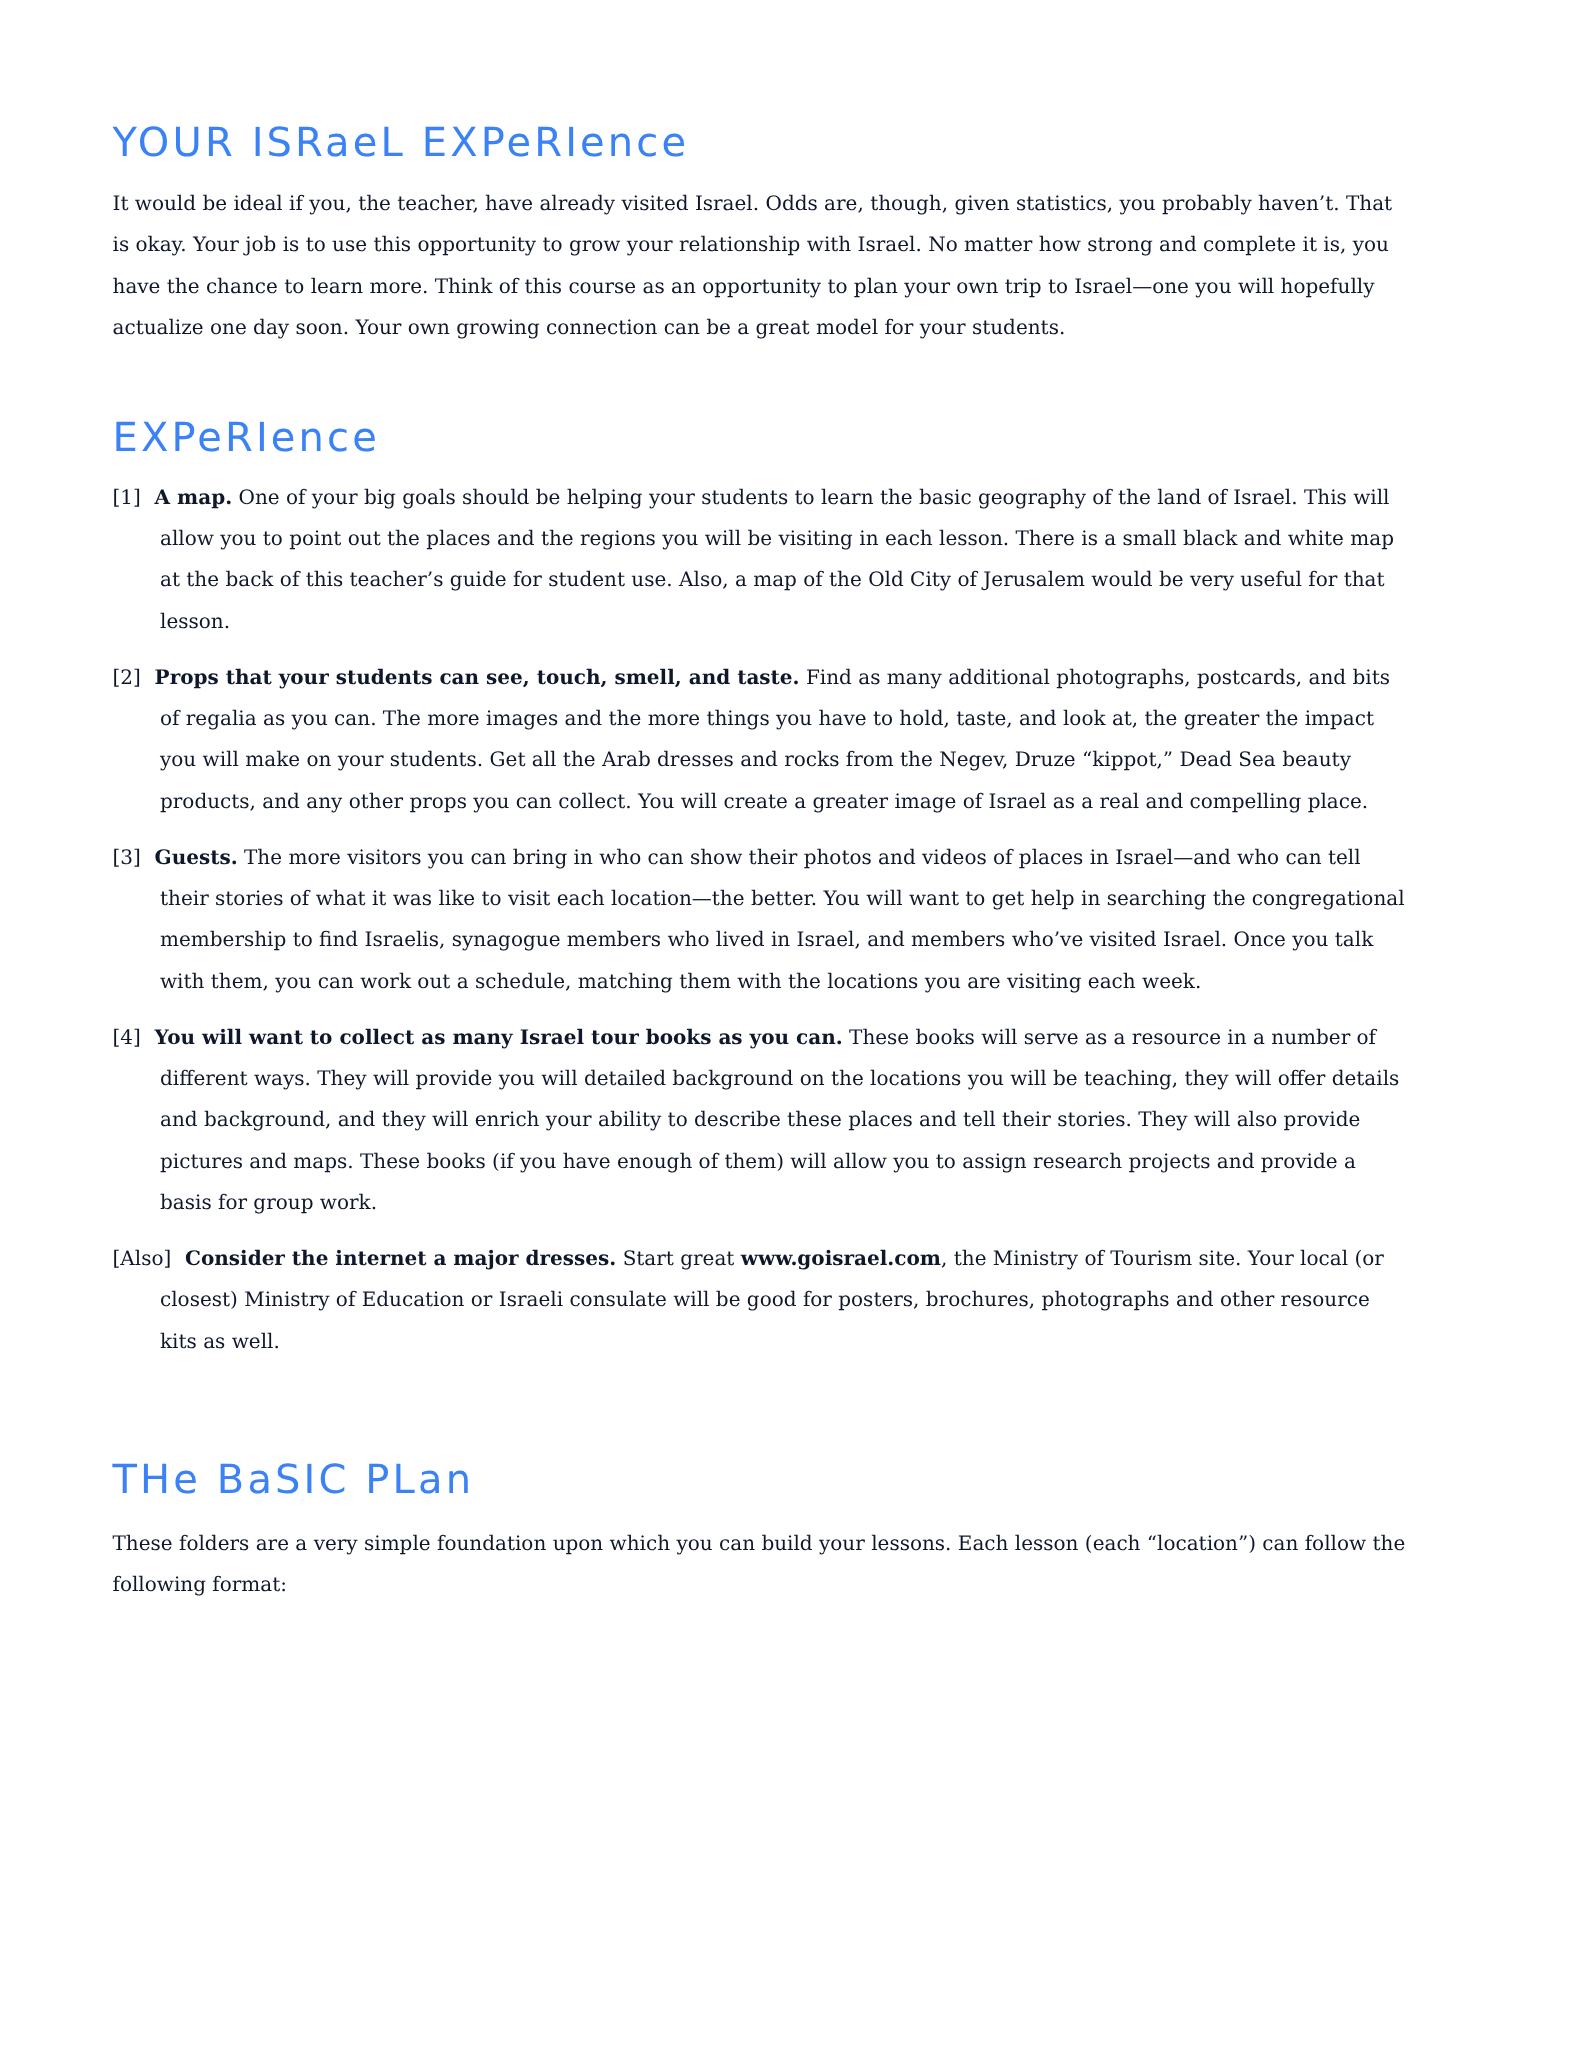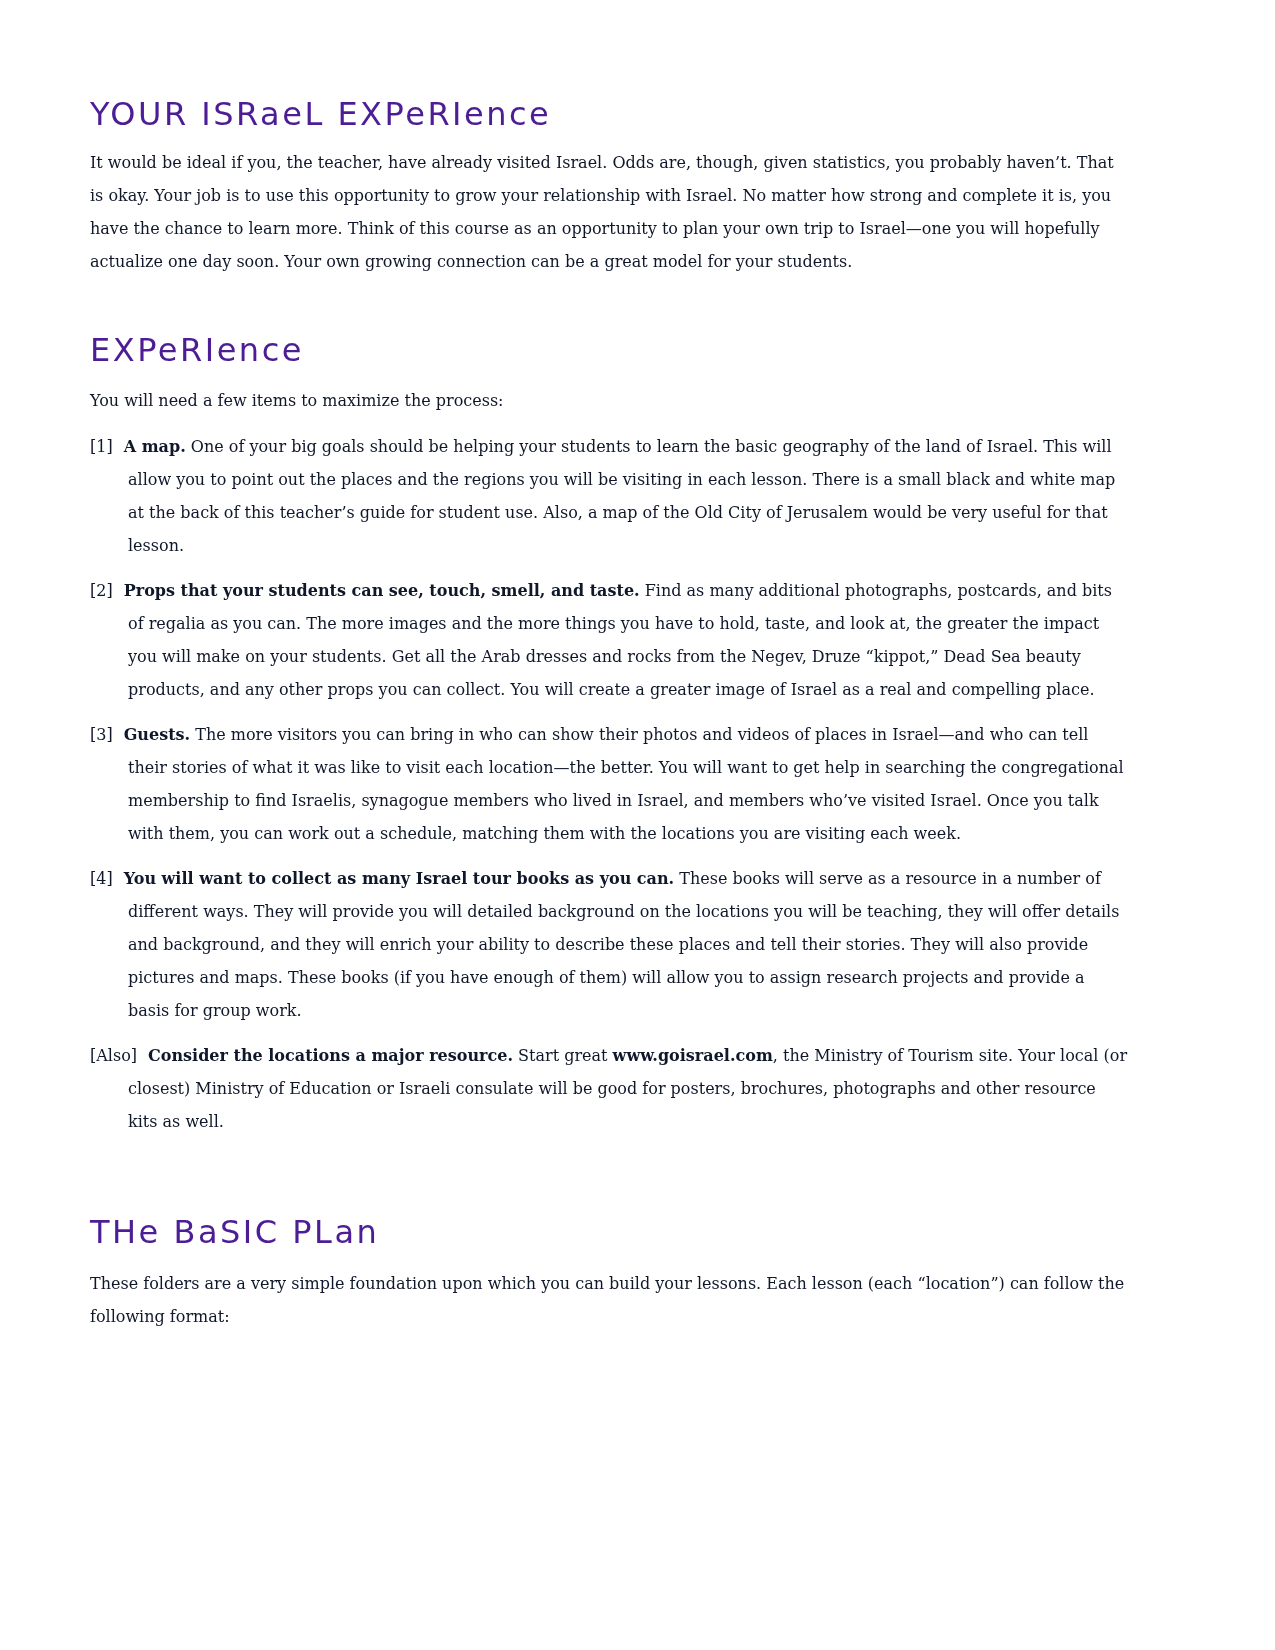--- a/index.html
+++ b/index.html
@@ -12,21 +12,21 @@
   }
   .page {
     width: 1275px; height: 1650px;
     padding: 96px 145px 0 90px;
   }
   .heading {
     font-family: "DejaVu Sans", "Liberation Sans", sans-serif;
     font-size: 32px;
     font-weight: 400;
     letter-spacing: 2.5px;
-    color: #4c1d95;
+    color: #3b82f6;
     line-height: 36px;
     white-space: nowrap;
   }
   .body-text {
     font-size: 16px;
     line-height: 33px;
     color: #0f172a;
     max-width: 1040px;
   }
   .intro { margin-top: 14px; }
@@ -47,42 +47,41 @@
 <body>
 
 <div class="page">
 
   <h1 class="heading">YOUR ISRaeL EXPeRIence</h1>
 
   <p class="body-text intro">It would be ideal if you, the teacher, have already visited Israel. Odds are, though, given statistics, you probably haven’t. That is okay. Your job is to use this opportunity to grow your relationship with Israel. No matter how strong and complete it is, you have the chance to learn more. Think of this course as an opportunity to plan your own trip to Israel—one you will hopefully actualize one day soon. Your own growing connection can be a great model for your students.</p>
 
   <h2 class="heading h2-resources">EXPeRIence</h2>
 
-  <p class="body-text lead">You will need a few items to maximize the process:</p>
 
   <ul class="list">
 
     <li class="body-text list-item">
       <span class="marker">[1]</span><span class="item-bold">A map.</span><span> One of your big goals should be helping your students to learn the basic geography of the land of Israel. This will allow you to point out the places and the regions you will be visiting in each lesson. There is a small black and white map at the back of this teacher’s guide for student use. Also, a map of the Old City of Jerusalem would be very useful for that lesson.</span>
     </li>
 
     <li class="body-text list-item">
       <span class="marker">[2]</span><span class="item-bold">Props that your students can see, touch, smell, and taste.</span><span> Find as many additional photographs, postcards, and bits of regalia as you can. The more images and the more things you have to hold, taste, and look at, the greater the impact you will make on your students. Get all the Arab dresses and rocks from the Negev, Druze “kippot,” Dead Sea beauty products, and any other props you can collect. You will create a greater image of Israel as a real and compelling place.</span>
     </li>
 
     <li class="body-text list-item">
       <span class="marker">[3]</span><span class="item-bold">Guests.</span><span> The more visitors you can bring in who can show their photos and videos of places in Israel—and who can tell their stories of what it was like to visit each location—the better. You will want to get help in searching the congregational membership to find Israelis, synagogue members who lived in Israel, and members who’ve visited Israel. Once you talk with them, you can work out a schedule, matching them with the locations you are visiting each week.</span>
     </li>
 
     <li class="body-text list-item">
       <span class="marker">[4]</span><span class="item-bold">You will want to collect as many Israel tour books as you can.</span><span> These books will serve as a resource in a number of different ways. They will provide you will detailed background on the locations you will be teaching, they will offer details and background, and they will enrich your ability to describe these places and tell their stories. They will also provide pictures and maps. These books (if you have enough of them) will allow you to assign research projects and provide a basis for group work.</span>
     </li>
 
     <li class="body-text list-item">
-      <span class="marker">[Also]</span><span class="item-bold">Consider the locations a major resource.</span><span> Start great </span><span class="item-bold">www.goisrael.com</span><span>, the Ministry of Tourism site. Your local (or closest) Ministry of Education or Israeli consulate will be good for posters, brochures, photographs and other resource kits as well.</span>
+      <span class="marker">[Also]</span><span class="item-bold">Consider the internet a major dresses.</span><span> Start great </span><span class="item-bold">www.goisrael.com</span><span>, the Ministry of Tourism site. Your local (or closest) Ministry of Education or Israeli consulate will be good for posters, brochures, photographs and other resource kits as well.</span>
     </li>
 
   </ul>
 
   <h2 class="heading h2-basic">THe BaSIC PLan</h2>
 
   <p class="body-text basic-body">These folders are a very simple foundation upon which you can build your lessons. Each lesson (each “location”) can follow the following format:</p>
 
 </div>
 

